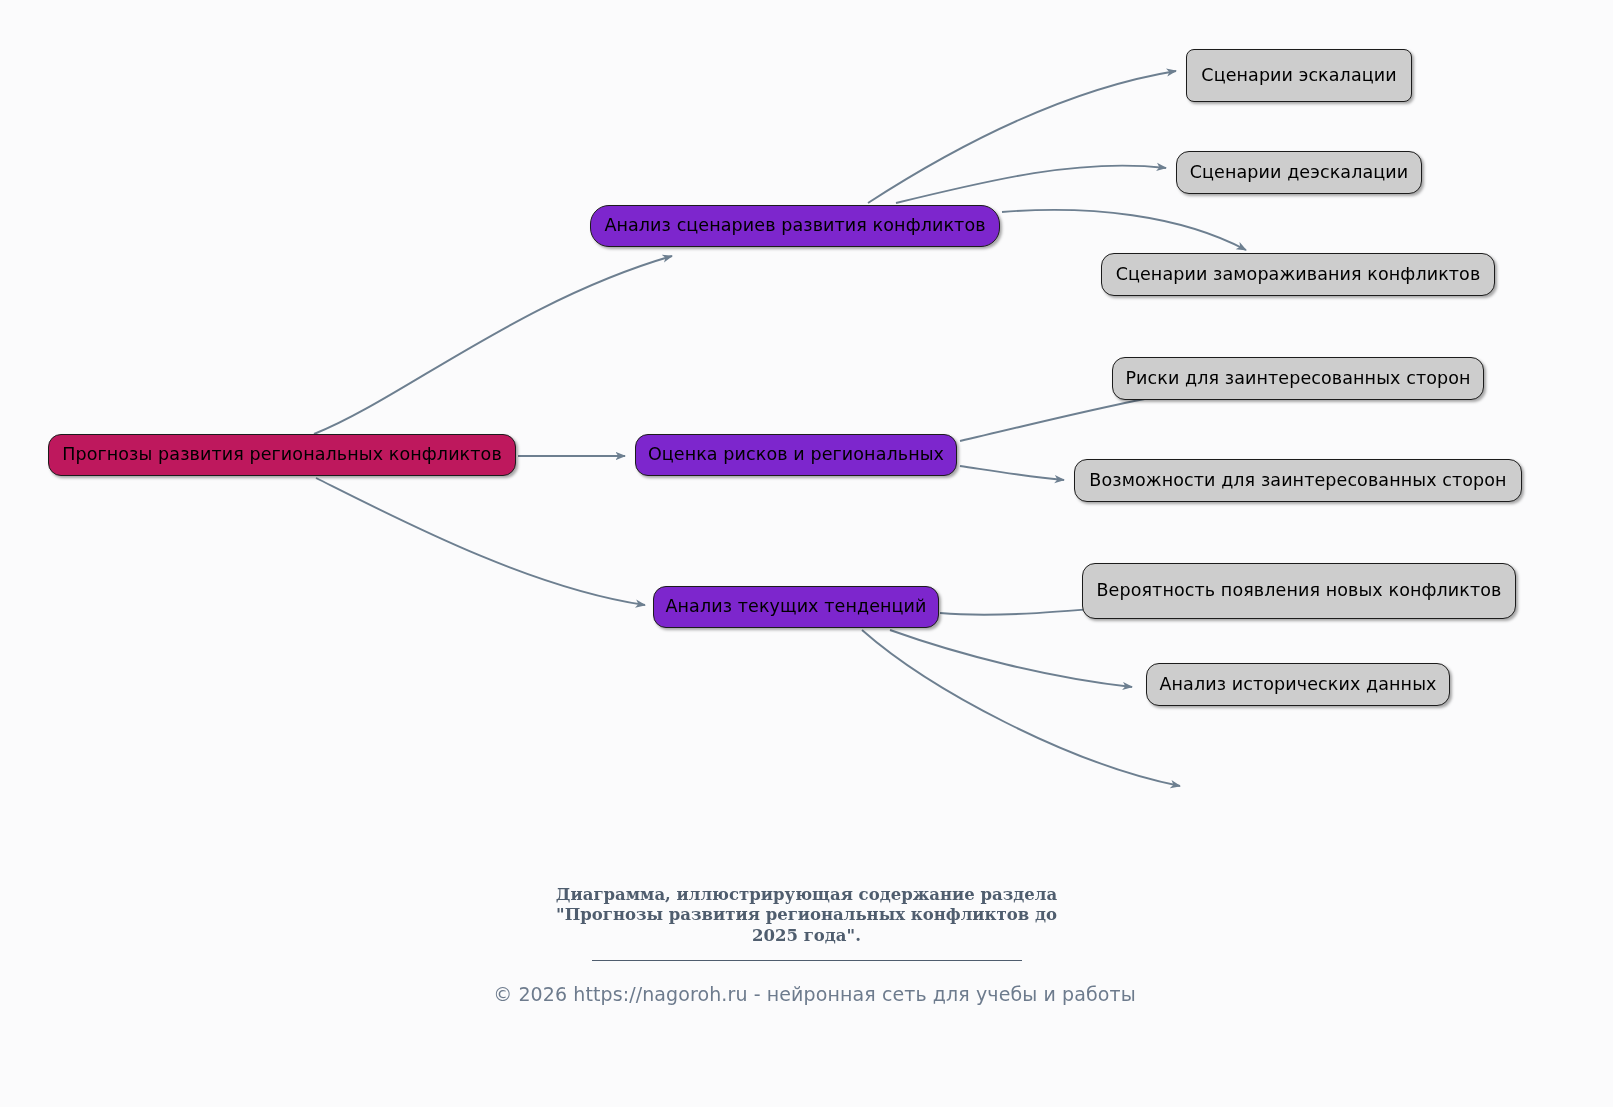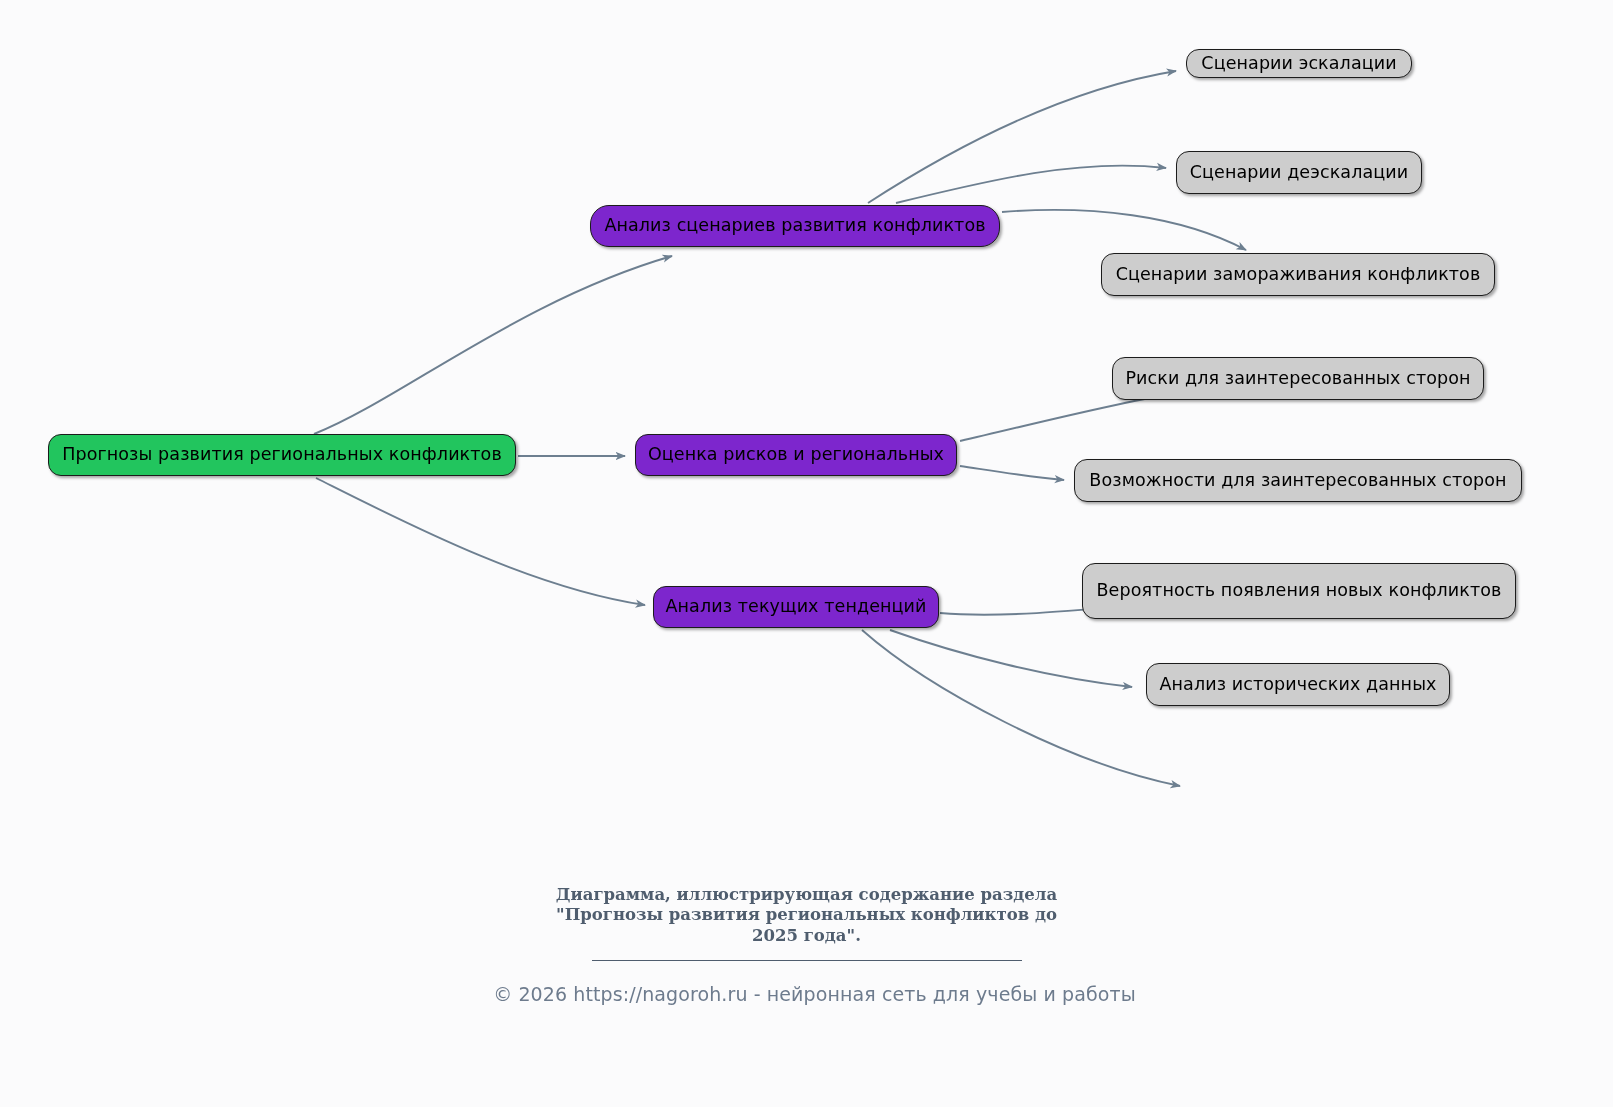--- a/index.html
+++ b/index.html
@@ -34,21 +34,21 @@
     box-shadow: 2px 2px 3px rgba(0,0,0,0.34);
     white-space: nowrap;
     padding: 0 14px;
     font-family: "DejaVu Sans", sans-serif;
     font-size: 17.5px;
     color: #000000;
     line-height: 1;
     letter-spacing: 0.1px;
   }
   .node.root {
-    background: #22c55e;
+    background: #be185d;
   }
   .node.branch {
     background: #7d26cd;
   }
   .node.leaf {
     background: #cdcdcd;
   }
 
   
   #footer {
@@ -114,21 +114,21 @@
     </g>
   </svg>
 
   <div class="node root" style="left:48px; top:434px; width:468px; height:42px;">
     <span>Прогнозы развития региональных конфликтов</span>
   </div>
 
   <div class="node branch" style="left:590px; top:205px; width:410px; height:42px;border-radius:19px;">
     <span>Анализ сценариев развития конфликтов</span>
   </div>
-  <div class="node leaf" style="left:1186px; top:49px; width:226px; height:29px;">
+  <div class="node leaf" style="left:1186px; top:49px; width:226px; height:53px;border-radius:8px;">
     <span>Сценарии эскалации</span>
   </div>
   <div class="node leaf" style="left:1101px; top:253px; width:394px; height:43px;">
     <span>Сценарии замораживания конфликтов</span>
   </div>
   <div class="node leaf" style="left:1176px; top:151px; width:246px; height:43px;">
     <span>Сценарии деэскалации</span>
   </div>
 
   <div class="node branch" style="left:635px; top:434px; width:322px; height:42px;">

